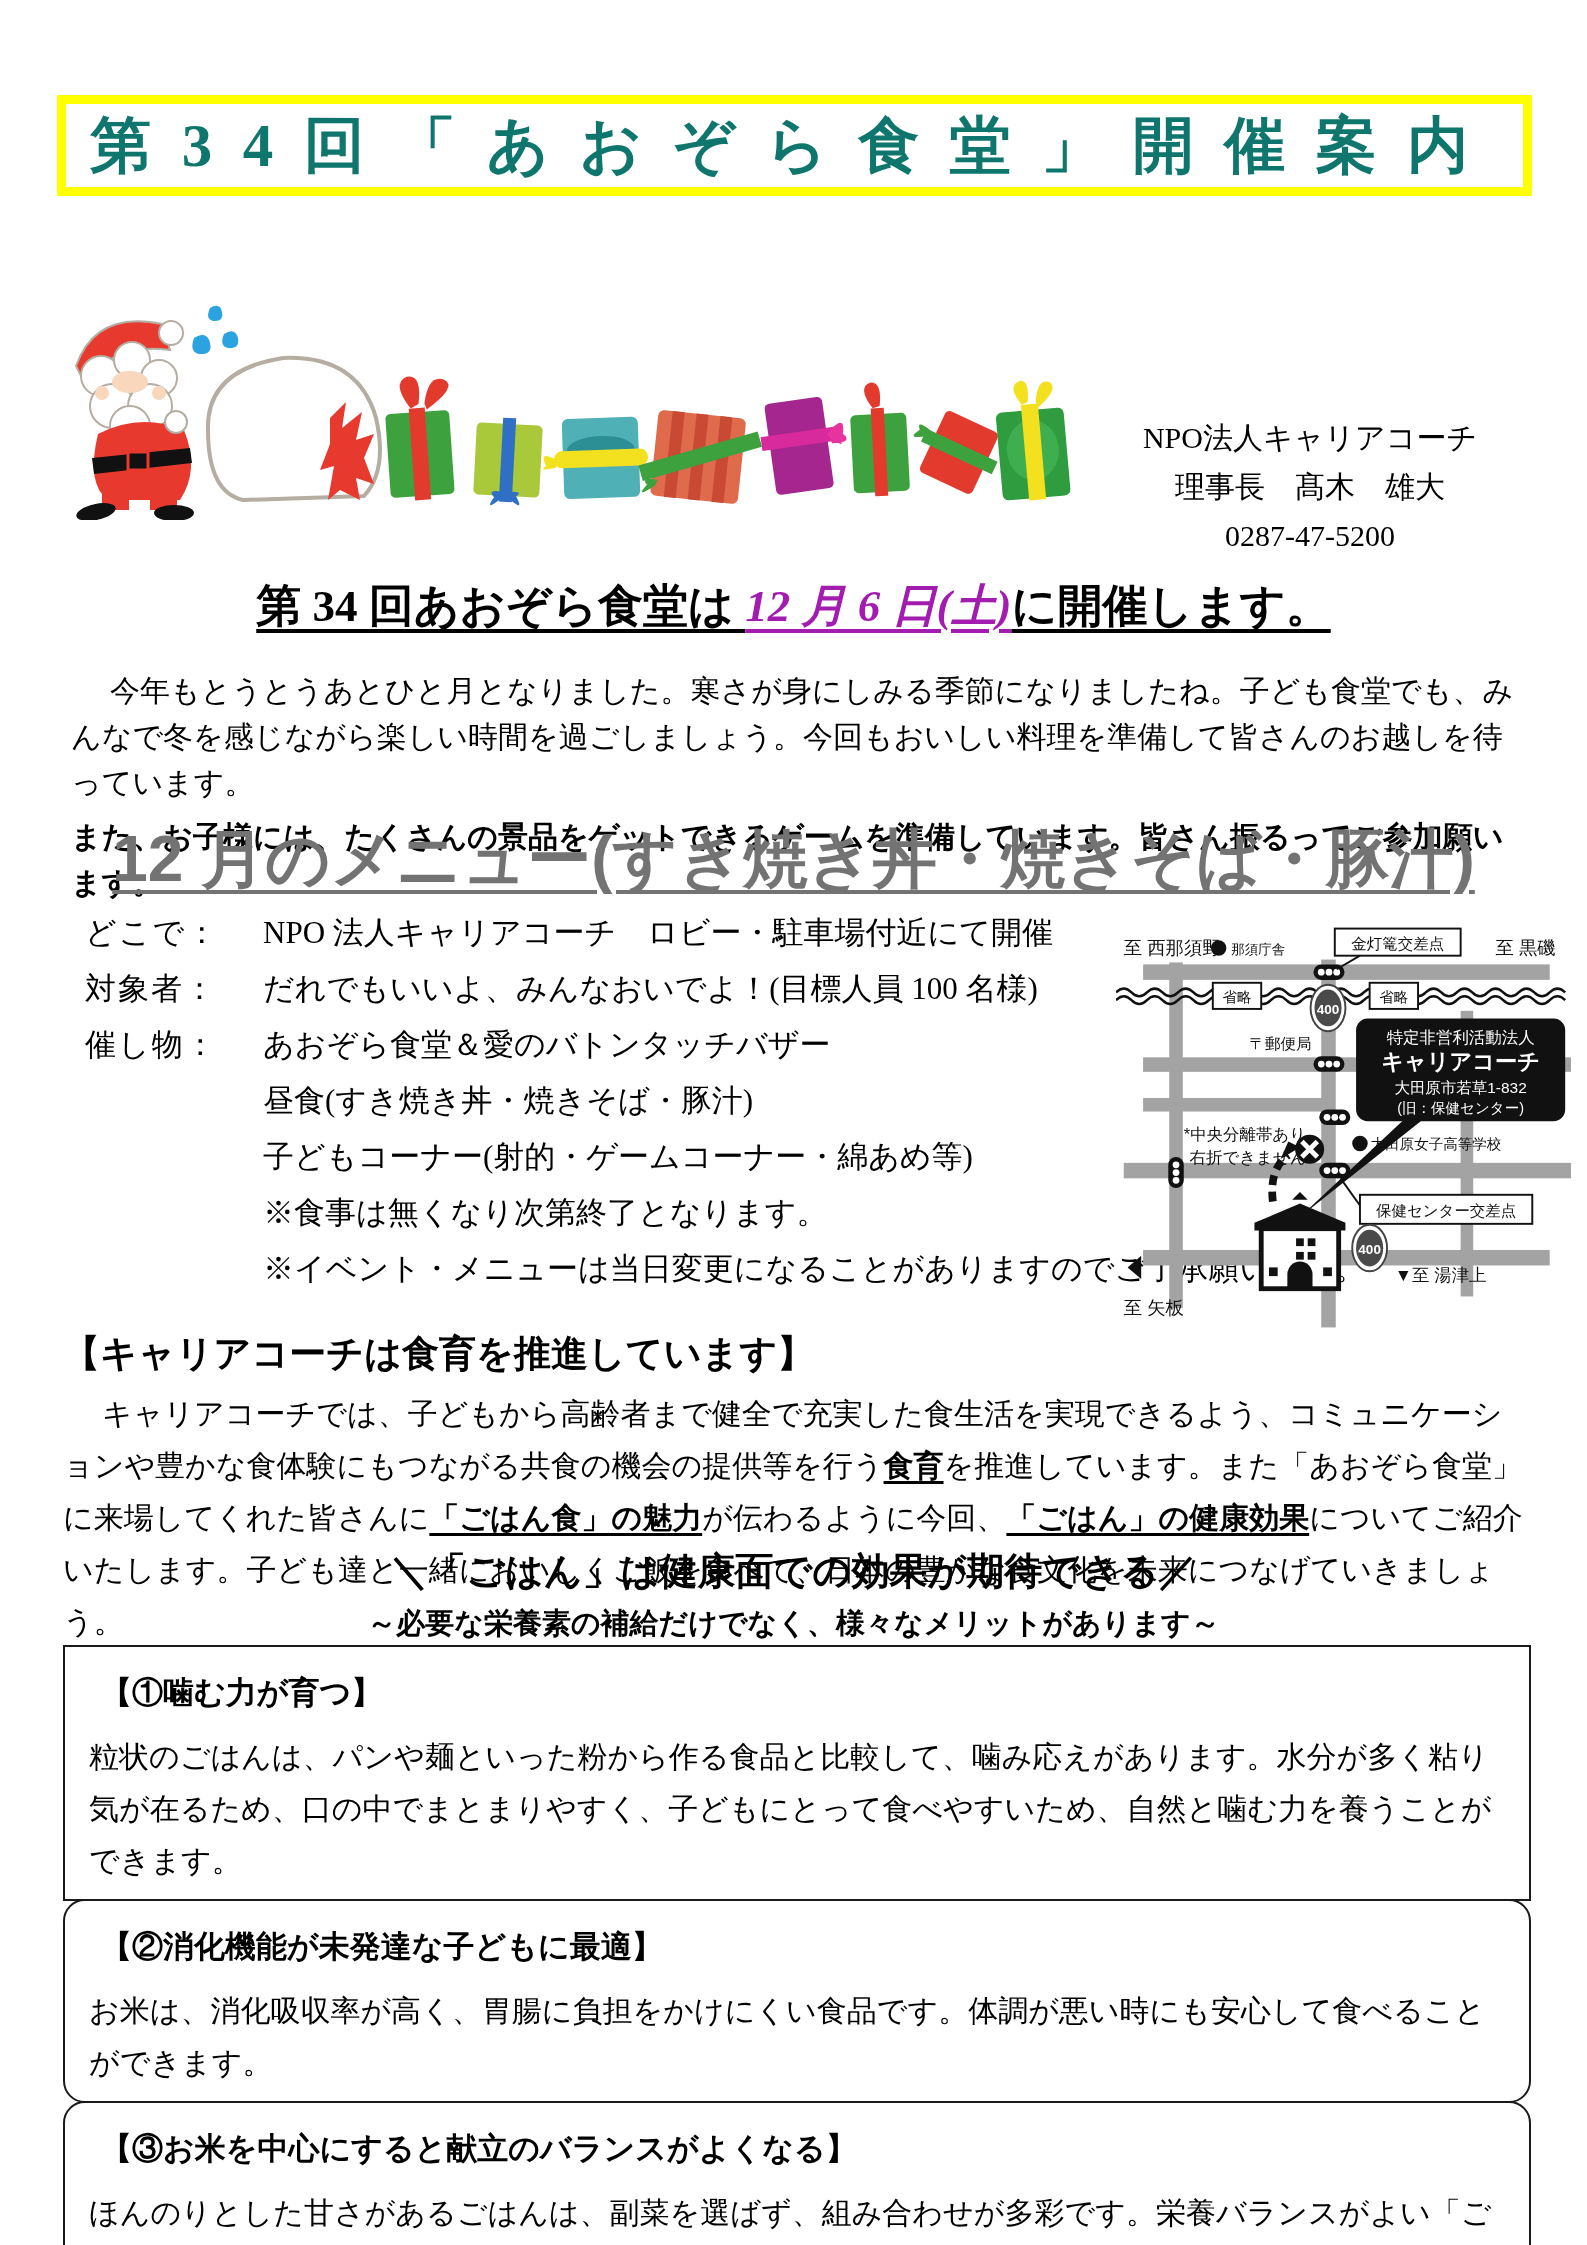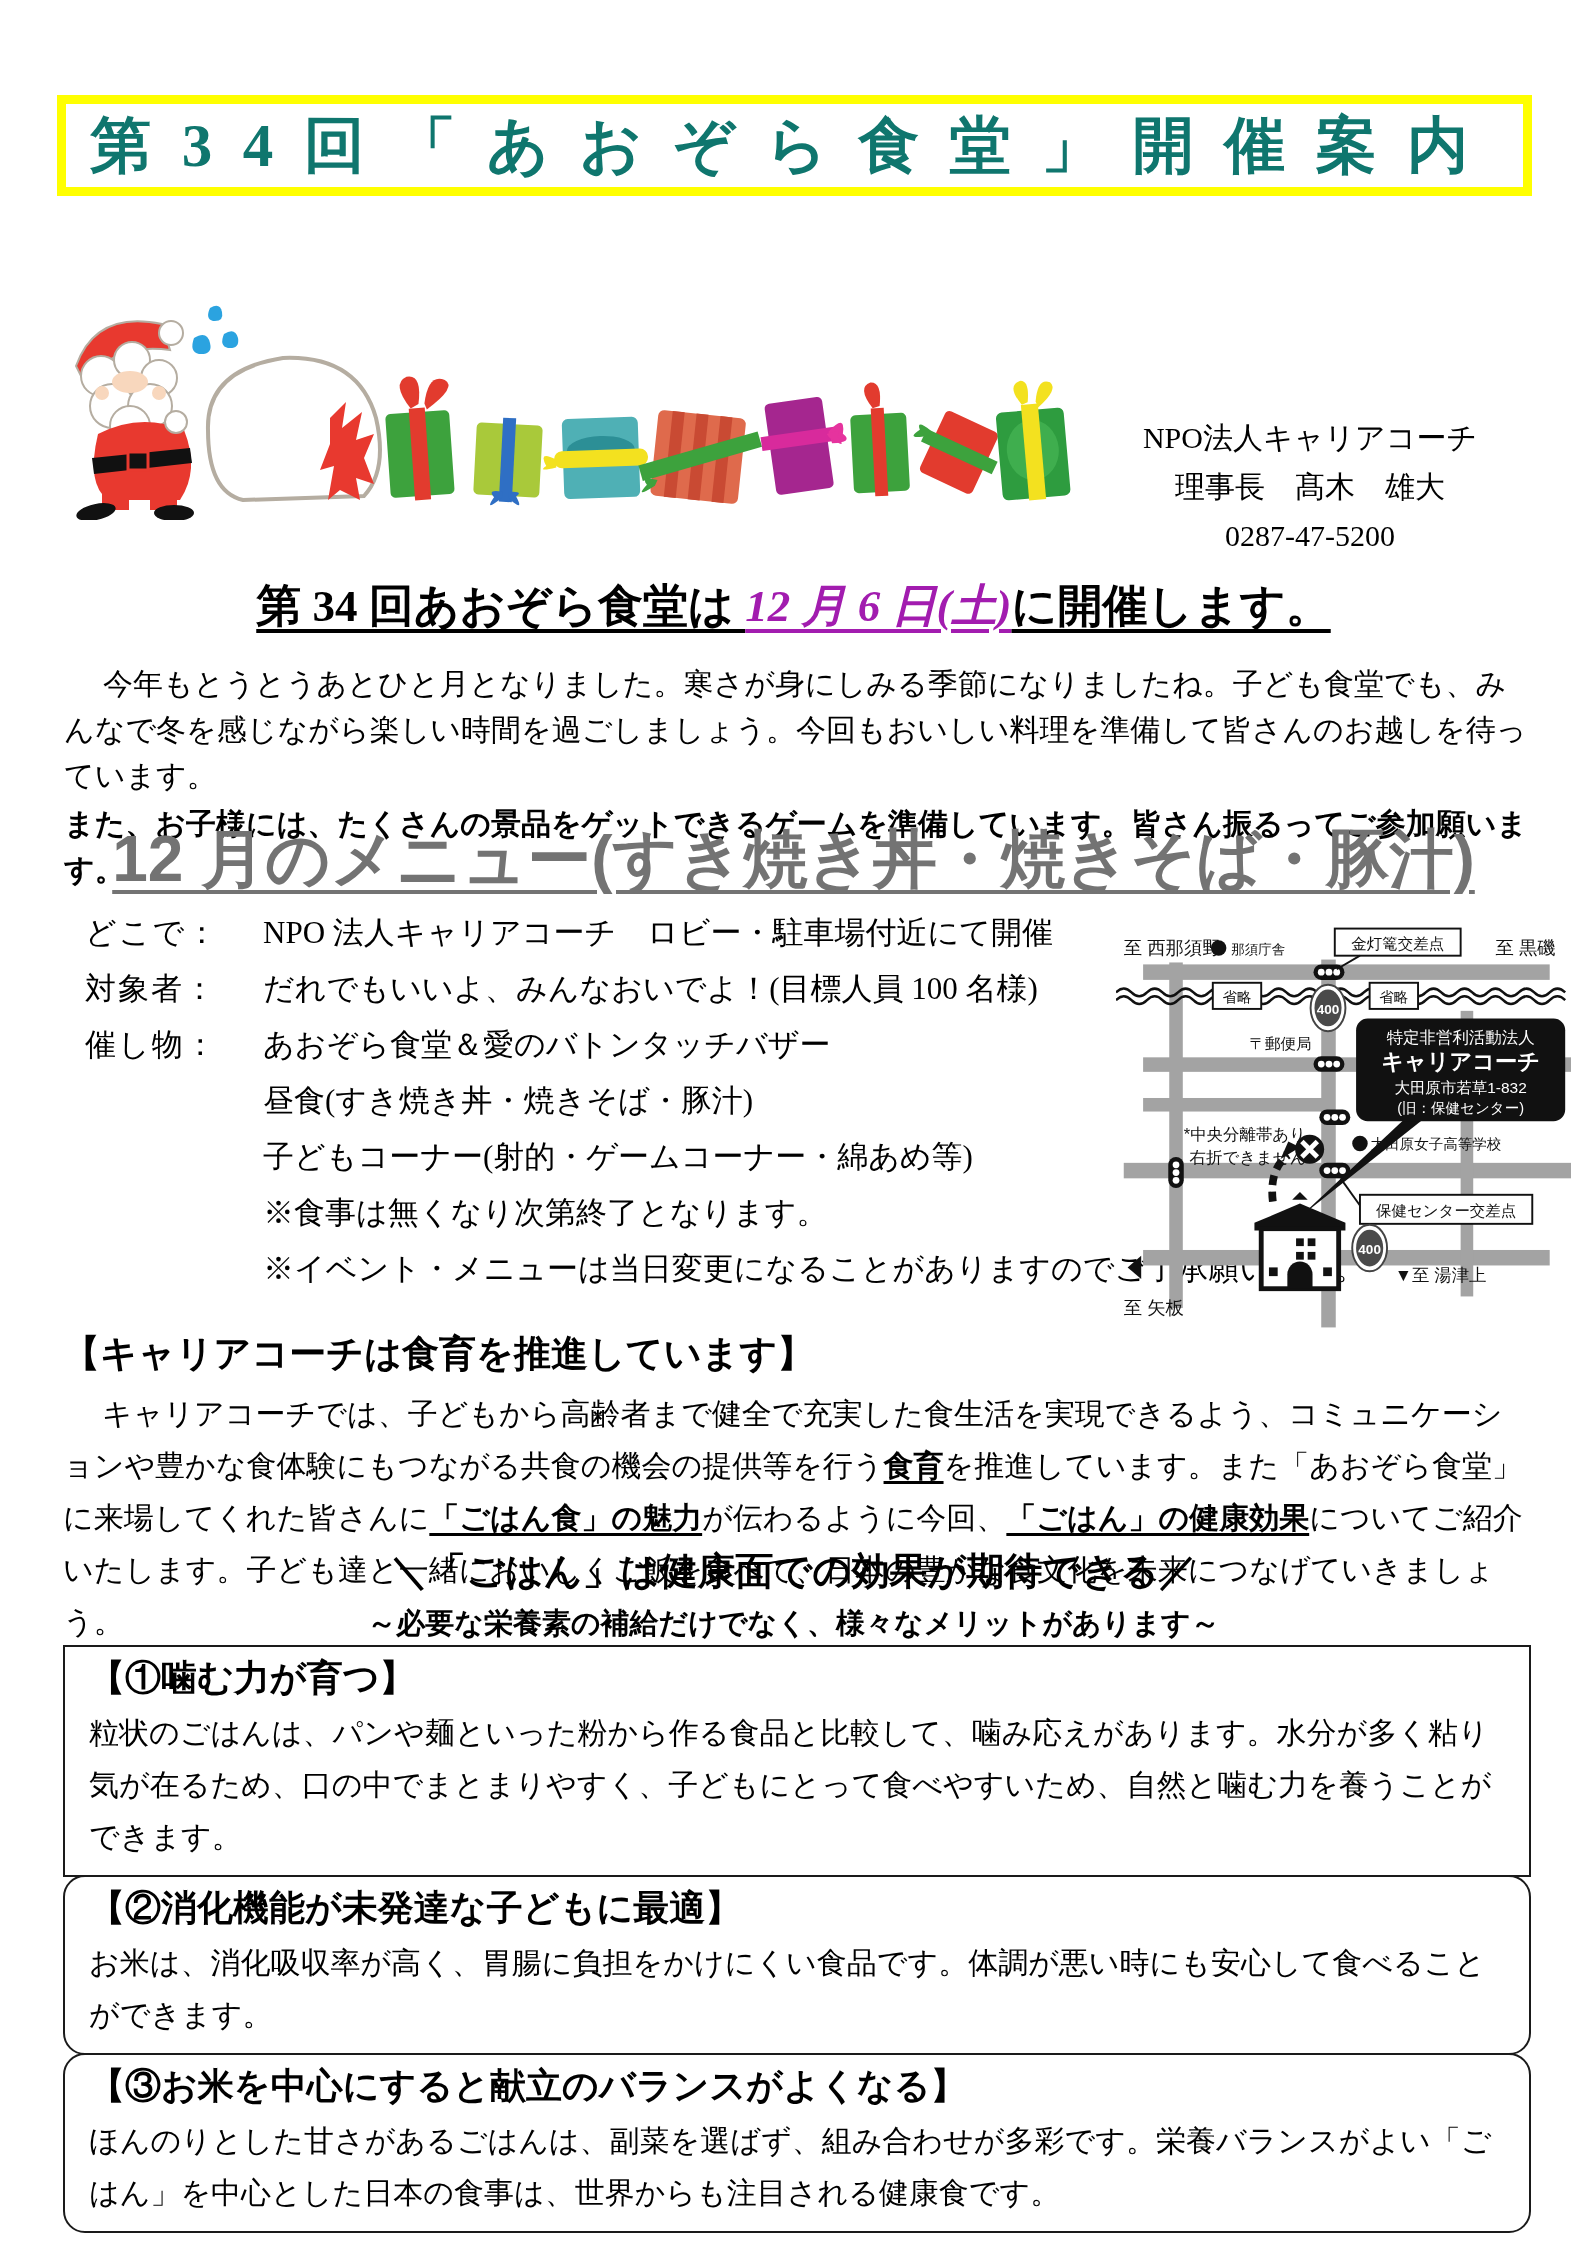--- a/index.html
+++ b/index.html
@@ -19,21 +19,21 @@
        font-size:30px;line-height:49px;white-space:nowrap;}
 
   
   .main-heading{position:absolute;left:0;top:576px;width:100%;text-align:center;
                 font-size:45px;font-weight:bold;white-space:nowrap;}
   .main-heading span{text-decoration:underline;text-underline-offset:8px;text-decoration-thickness:4px;}
   .red{color:#a21caf;font-style:italic;}
 
   
   .intro{position:absolute;left:63px;top:660px;width:1468px;font-size:30px;line-height:46px;}
-  .intro p{margin:1px;}
+  .intro p{margin:8px;}
   .intro .p1{text-indent:1.3em;}
   .intro .p2{font-weight:bold;margin-top:2px;}
 
   
   .menu-heading{position:absolute;left:0;top:816px;width:100%;text-align:center;}
   .menu-heading span{color:#737373;font-size:64px;font-weight:bold;
       font-family:"Liberation Sans","DejaVu Sans",sans-serif;
       text-decoration:underline;text-underline-offset:9px;text-decoration-thickness:4px;white-space:nowrap;}
 
   
@@ -55,22 +55,22 @@
   .shokuiku p{margin:0;text-indent:1.3em;}
   .bu{font-weight:bold;text-decoration:underline;text-underline-offset:5px;}
   .slogan{position:absolute;left:0;top:1546px;width:100%;text-align:center;font-size:38px;font-weight:bold;
           font-family:"Liberation Sans","DejaVu Sans",sans-serif;}
   .subslogan{position:absolute;left:0;top:1604px;width:100%;text-align:center;font-size:29px;font-weight:bold;}
 
   
   .boxes{position:absolute;left:63px;top:1645px;width:1468px;}
   .box{border:2px solid #1a1a1a;padding:8px 24px 12px;background:#fff;}
   .box + .box{margin-top:-2px;border-radius:22px;}
-  .box h4{margin:0;font-size:36px;line-height:52px;font-weight:bold;
-          font-family:Liberation Mono, monospace;}
+  .box h4{margin:12px;font-size:31px;line-height:52px;font-weight:bold;
+          font-family:Liberation Serif, serif;}
   .box p{margin:0;font-size:30px;line-height:52px;}
 </style>
 </head>
 <body>
 
 <div id="page">
 
   <div class="title-box">
     <span class="title-text">第34回「あおぞら食堂」開催案内</span>
   </div>

